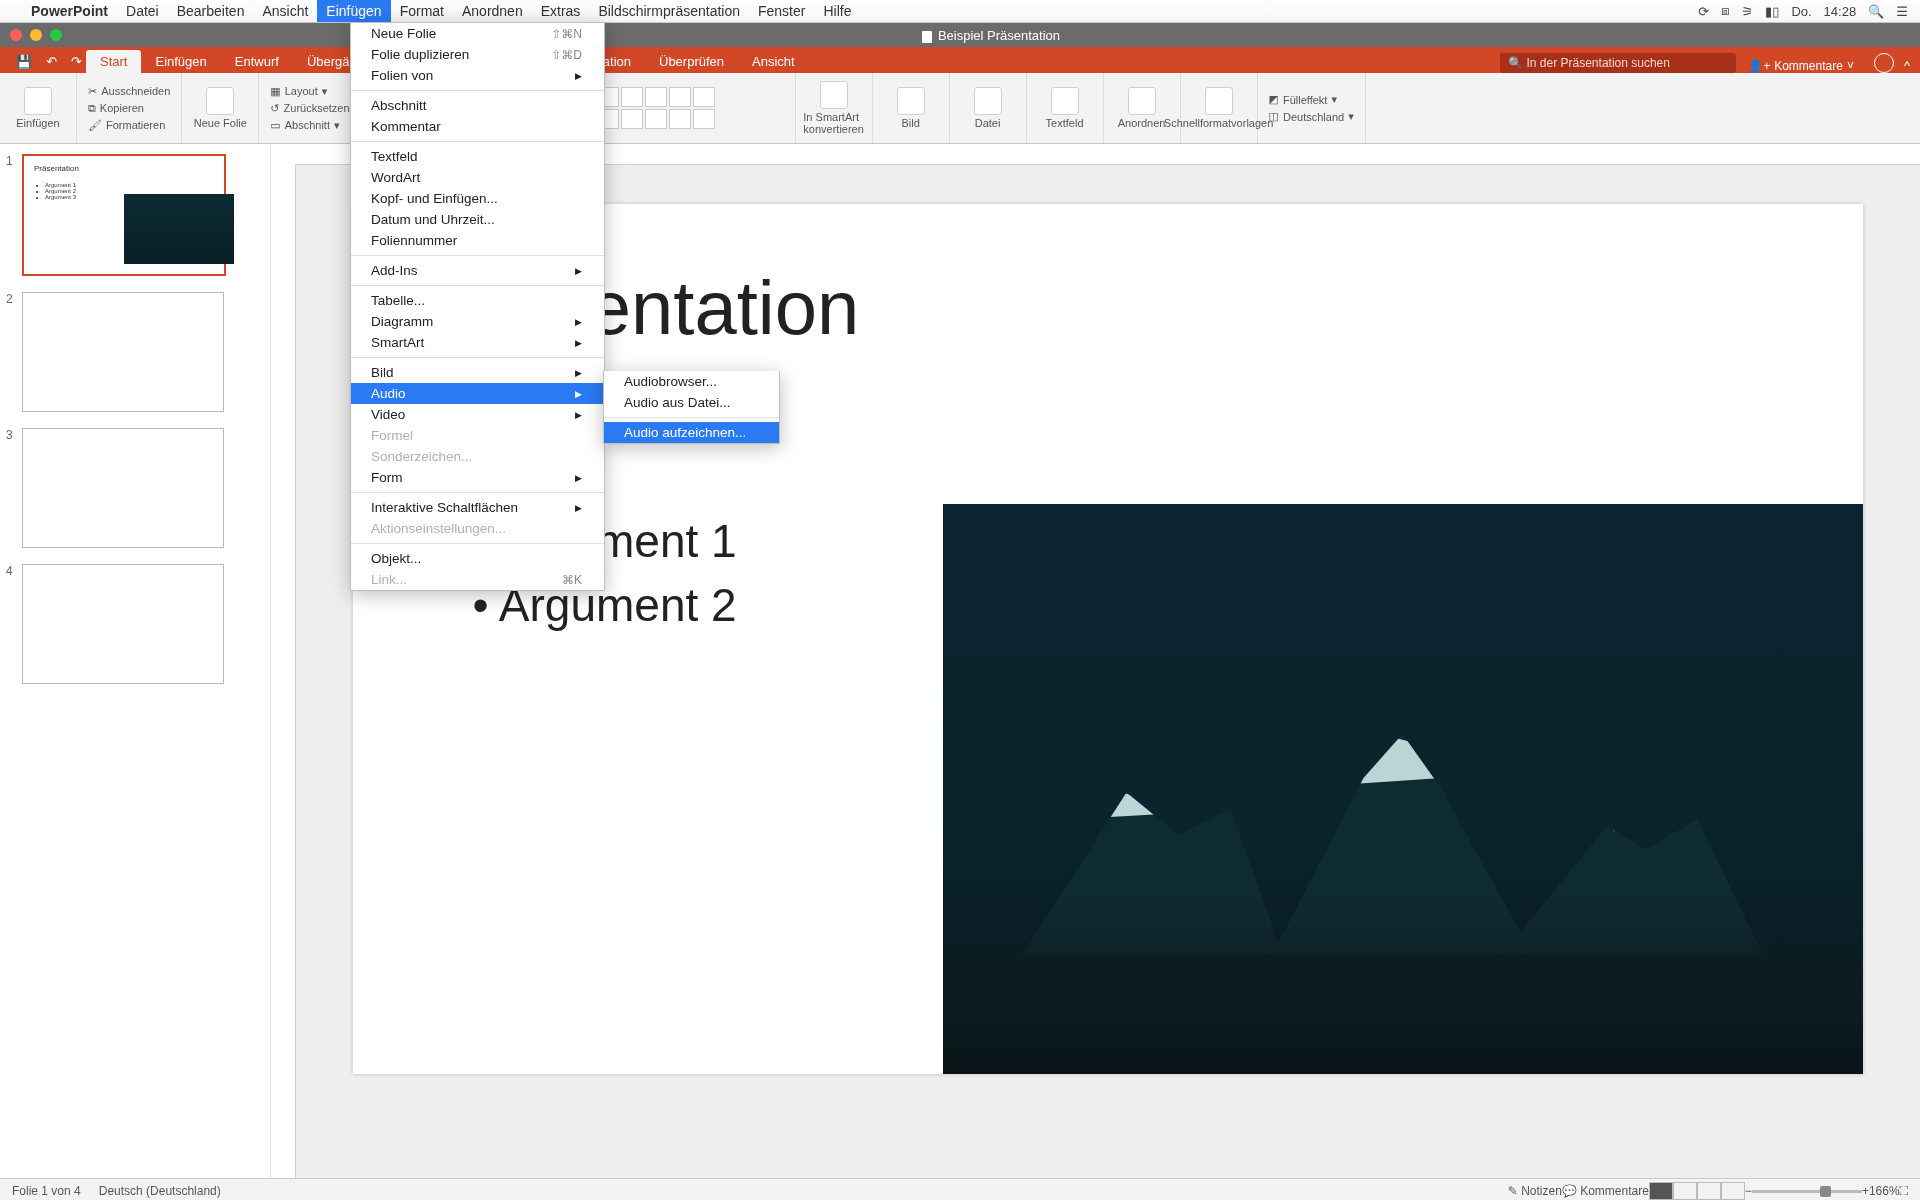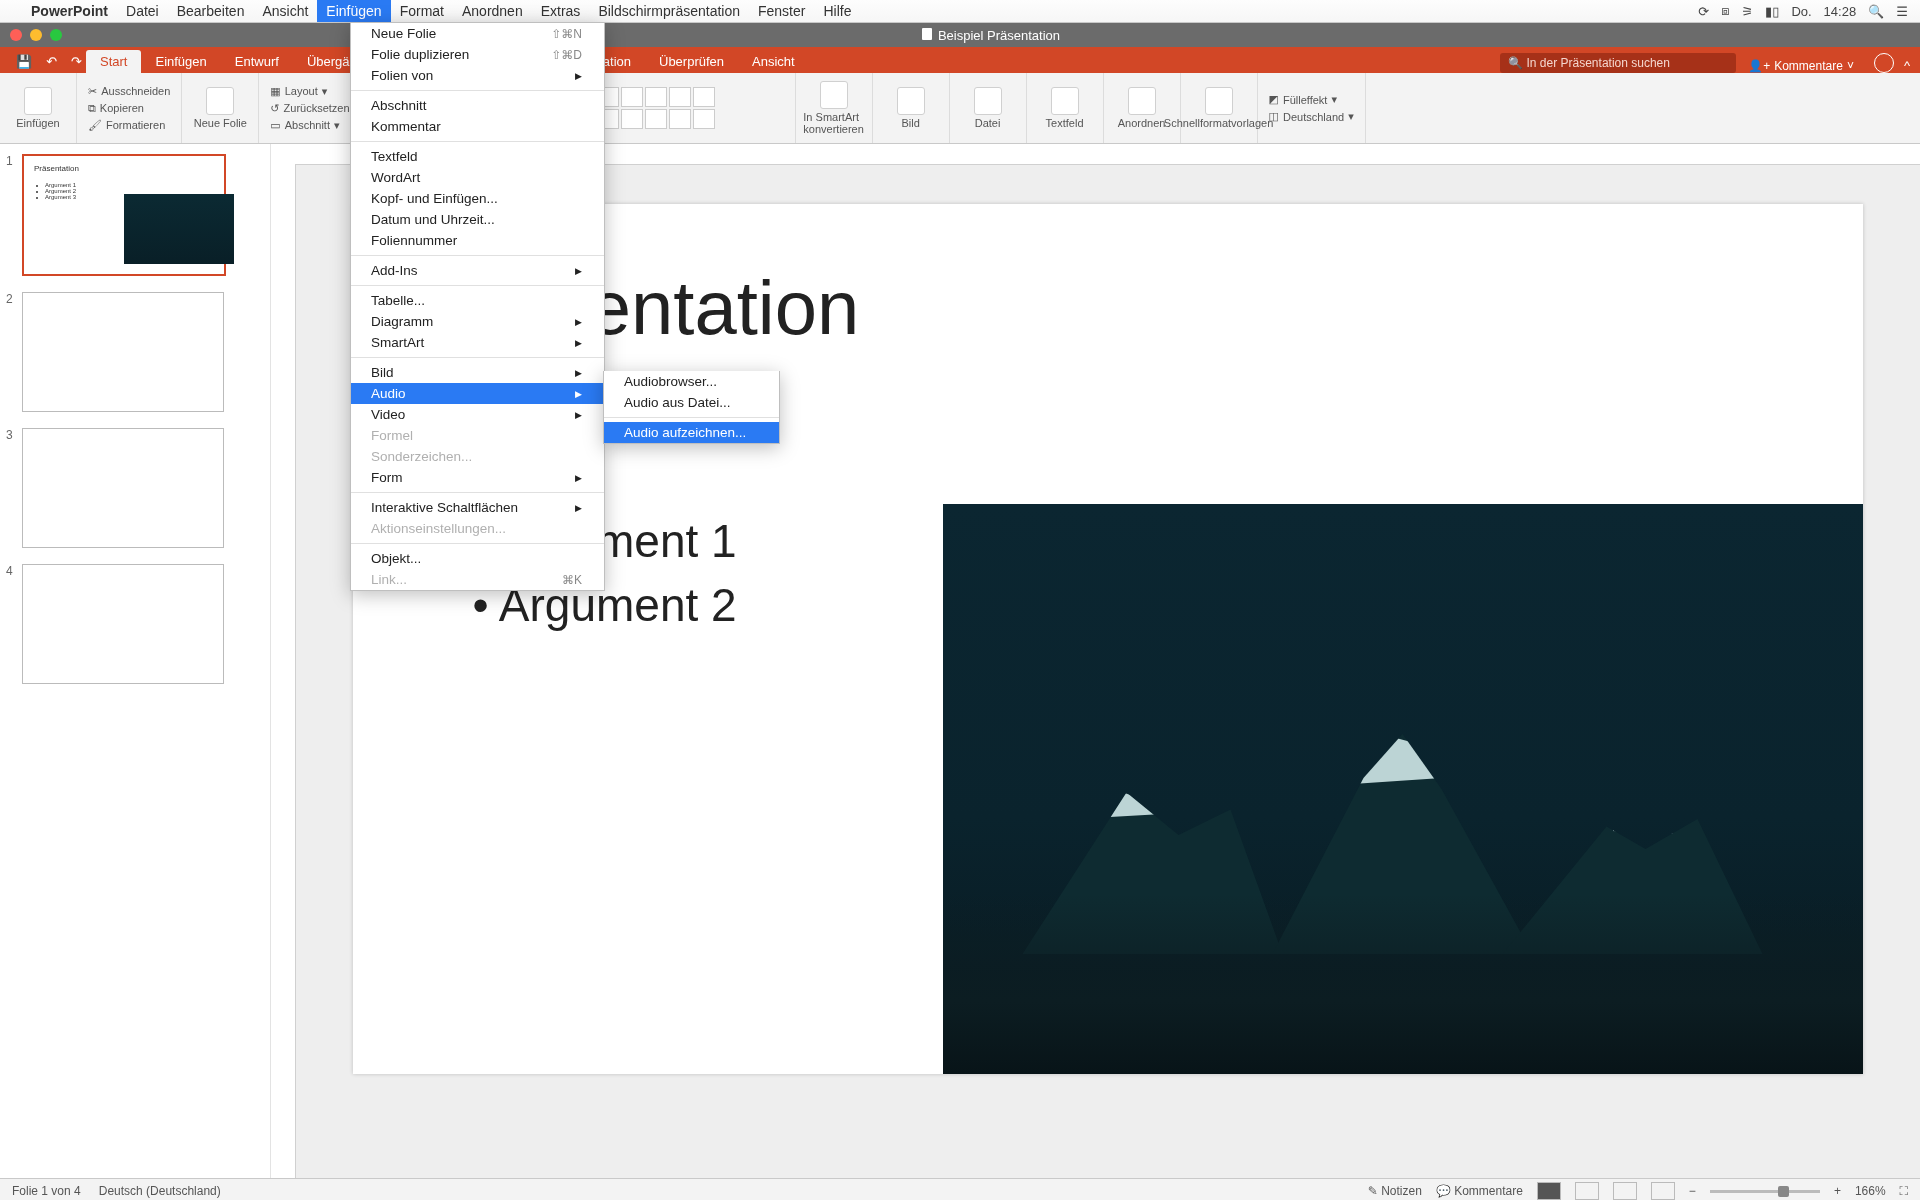--- a/index.html
+++ b/index.html
@@ -11,21 +11,21 @@
   .mac-bar .mitem.sel{background:#2a7af3;color:#fff;}
   .mac-bar .right{margin-left:auto;display:flex;align-items:center;gap:12px;padding-right:12px;color:#444;}
   .mac-bar .right span{font-size:13px;}
   
   .win-title{height:24px;background:#6b6b6b;display:flex;align-items:center;color:#fff;font-size:13px;}
   .traffic{display:flex;gap:8px;padding-left:10px;}
   .tl{width:12px;height:12px;border-radius:50%;}
   .tl.r{background:#ff5f57;}
   .tl.y{background:#febc2e;}
   .tl.g{background:#28c840;}
-  .win-title .doc{margin:16px auto;display:flex;align-items:flex-start;gap:6px;}
+  .win-title .doc{margin:16px auto;display:flex;align-items:flex-end;gap:6px;}
   .docicon{width:10px;height:12px;background:#fff;border-radius:1px;position:relative;}
   
   .ribbon-tabs{height:26px;background:#d24726;display:flex;align-items:flex-end;color:#fff;font-size:13px;}
   .rtab{padding:4px 14px;cursor:default;}
   .rtab.active{background:#f3f3f3;color:#d24726;border-radius:3px 3px 0 0;}
   .ribbon-tabs .tools{margin-left:12px;display:flex;gap:14px;padding:4px;}
   .ribbon-tabs .search{margin-left:auto;display:flex;align-items:center;background:#a63118;border-radius:3px;padding:0 8px;height:20px;font-size:12px;color:#f5d6ce;width:220px;}
   .ribbon-tabs .share{padding:0 12px;font-size:12px;display:flex;align-items:center;gap:4px;}
   .smiley{width:18px;height:18px;border:1.5px solid #fff;border-radius:50%;display:inline-block;margin-left:8px;position:relative;}
   
@@ -57,21 +57,21 @@
   .sc-img{position:absolute;left:590px;top:300px;width:920px;height:570px;background:linear-gradient(#0b2631 0%,#0a232d 55%,#08181f 100%);overflow:hidden;}
   .mtn-range{position:absolute;bottom:120px;left:0;right:0;height:200px;}
   .peak{position:absolute;bottom:0;background:#0e2b31;}
   .peak1{left:80px;width:260px;height:170px;clip-path:polygon(0 100%,40% 5%,60% 30%,80% 15%,100% 100%);}
   .peak2{left:330px;width:260px;height:220px;clip-path:polygon(0 100%,35% 20%,50% 0,65% 25%,100% 100%);}
   .peak3{left:560px;width:260px;height:150px;clip-path:polygon(0 100%,40% 15%,55% 30%,75% 10%,100% 100%);}
   .snow{position:absolute;background:#bcd4d5;}
   .fog{position:absolute;left:0;right:0;bottom:0;height:180px;background:linear-gradient(rgba(20,38,43,0),#0c1d22 60%,#081418);}
   
   .status{height:24px;background:#f3f3f3;border-top:1px solid #c9c9c9;display:flex;align-items:center;font-size:12px;color:#555;padding:0 12px;gap:18px;}
-  .status .right{margin-left:auto;display:flex;align-items:center;gap:14px;}
+  .status .right{margin-left:auto;display:flex;align-items:center;gap:0;}
   .vbtn{width:22px;height:16px;border:1px solid #bbb;display:inline-block;}
   .vbtn.active{background:#555;}
   .zoom-track{width:110px;height:3px;background:#bbb;position:relative;}
   .zoom-thumb{position:absolute;top:-4px;left:68px;width:11px;height:11px;background:#888;border-radius:2px;}
   
   .menu{position:absolute;background:#fff;border:1px solid #bfbfbf;box-shadow:0 4px 18px rgba(0,0,0,.25);font-size:13.5px;color:#222;}
   .menu .mi{padding:3px 22px 3px 20px;display:flex;align-items:center;justify-content:space-between;white-space:nowrap;}
   .menu .mi.disabled{color:#b0b0b0;}
   .menu .mi.hl{background:#2a7af3;color:#fff;}
   .menu .sep{height:1px;background:#e0e0e0;margin:4px 0;}

